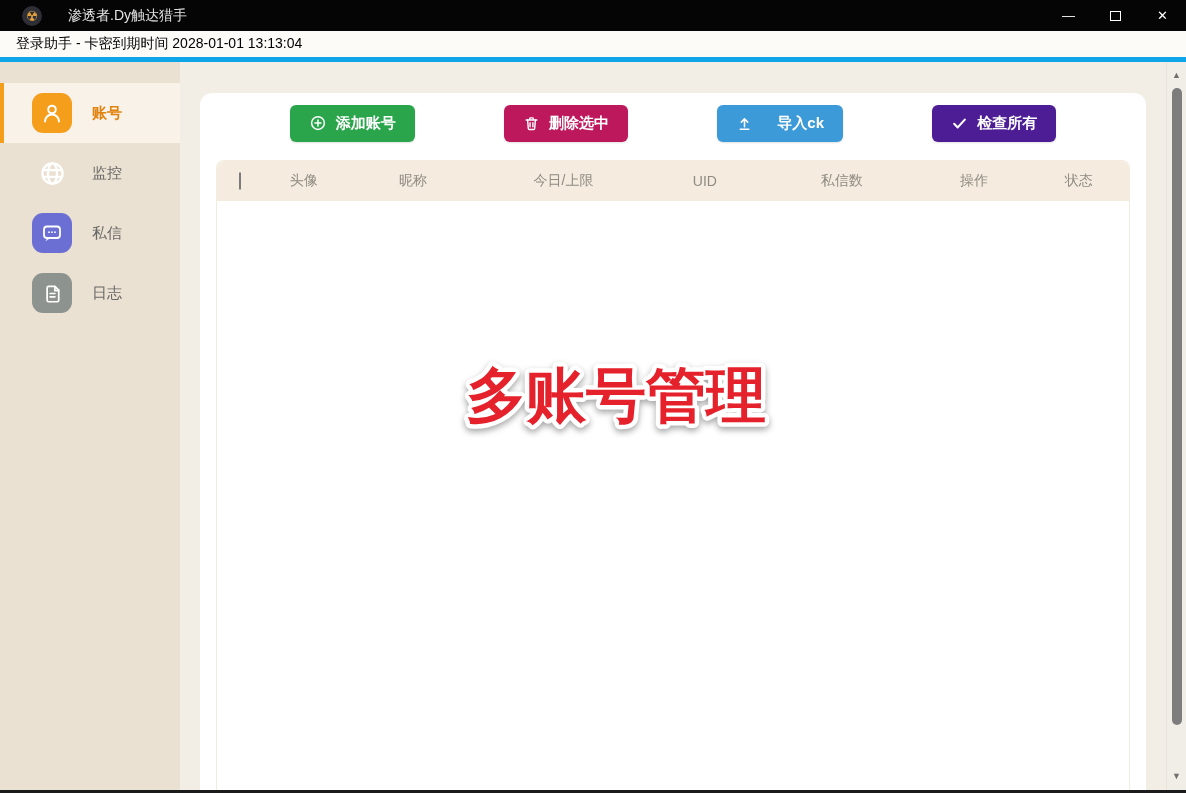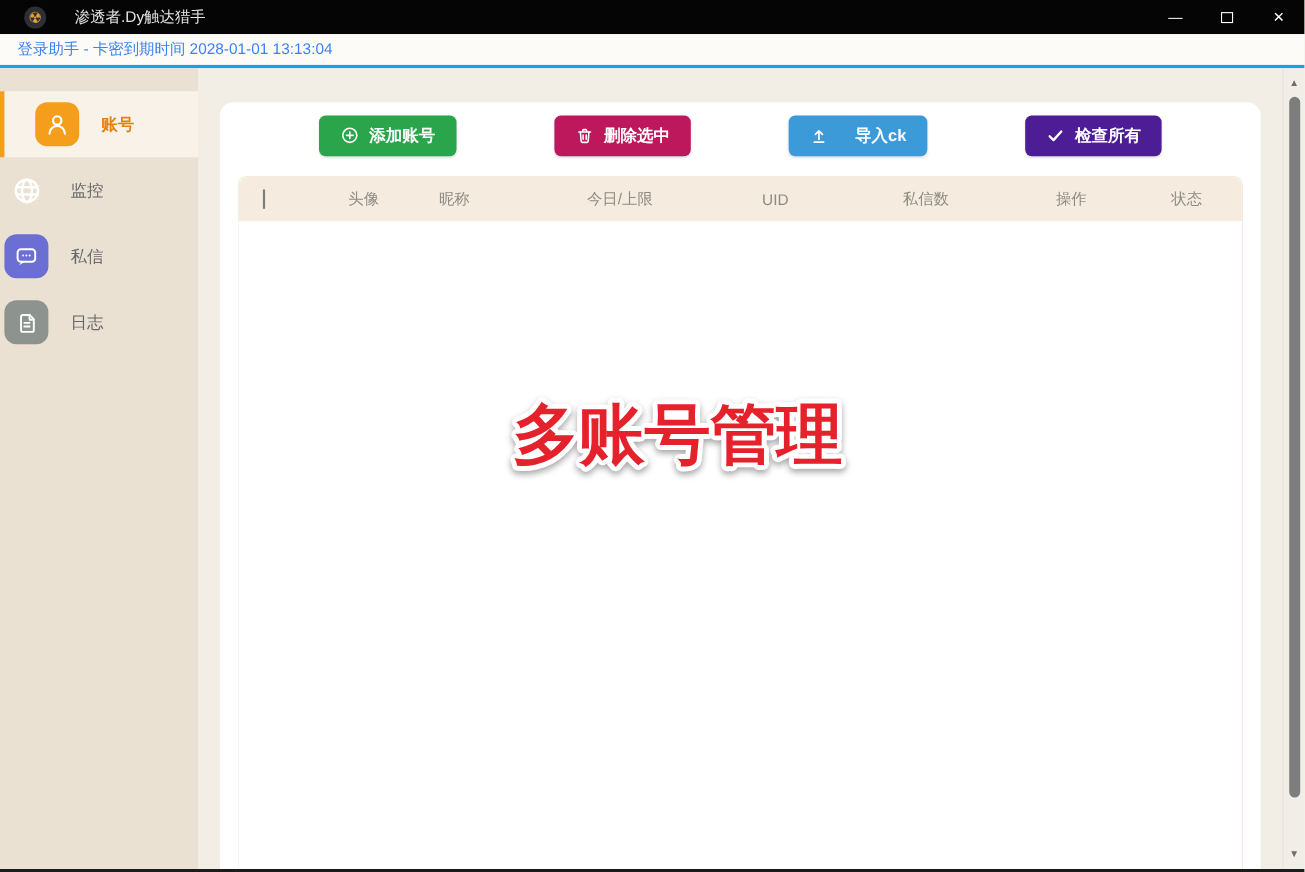--- a/index.html
+++ b/index.html
@@ -11,30 +11,30 @@
   .app-icon { width:20px; height:20px; border-radius:50%; background:#2e2e36;
               display:flex; align-items:center; justify-content:center;
               color:#e8a23c; font-size:14px; line-height:1; }
   .app-title { color:#e3e3e3; font-size:14px; margin-left:26px; }
   .win-controls { margin-left:auto; display:flex; height:100%; }
   .win-btn { width:47px; height:100%; display:flex; align-items:center; justify-content:center;
              color:#fff; font-size:13px; cursor:pointer; }
   .max-glyph { width:11px; height:10px; border:1.5px solid #fff; display:block; }
 
   
-  .subtitlebar { height:31px; background:#fcfbf8; border-bottom:3px solid #0ea5e9;
+  .subtitlebar { height:31px; background:#fcfbf8; border-bottom:5px solid #0ea5e9;
                  display:flex; align-items:center; padding-left:16px;
-                 font-size:14px; color:#3b82f6; }
+                 font-size:14px; color:#000000; }
 
   
   .app-body { height:728px; display:flex; }
 
   
   .sidebar { width:180px; background:#ebe1d2; padding-top:21px; flex:none; }
-  .side-item { height:60px; display:flex; align-items:center; padding-left:4px; cursor:pointer; }
+  .side-item { height:60px; display:flex; align-items:center; padding-left:32px; cursor:pointer; }
   .side-item.active { background:#f8f2e9; border-left:4px solid #f59e1c; padding-left:28px; }
   .side-icon { width:40px; height:40px; border-radius:11px; flex:none;
                display:flex; align-items:center; justify-content:center; }
   .side-label { margin-left:20px; font-size:15px; color:#686868; }
   .side-item.active .side-label { color:#e2830f; font-weight:bold; }
 
   
   .main { flex:1; background:#f3eee5; padding:31px 20px 0 20px; }
   .card { background:#ffffff; border-radius:12px 12px 0 0; height:697px;
           display:flex; flex-direction:column; }
@@ -44,21 +44,21 @@
   .btn { display:inline-flex; align-items:center; gap:9px; border:none; border-radius:6px;
          color:#fff; font-size:15px; font-weight:600; height:37px; padding:0 19px;
          cursor:pointer; font-family:inherit; box-shadow:0 1px 2px rgba(0,0,0,0.12); }
   .btn svg { flex:none; }
 
   .table-wrap { margin:0 16px; flex:1; border:1px solid #f2ebde;
                 border-bottom:none; border-radius:8px 8px 0 0; display:flex; flex-direction:column; }
   .thead { height:40px; background:#f5ecdf; border-radius:8px 8px 0 0;
            display:flex; align-items:center; font-size:14px; color:#8f8b83; }
   .th { text-align:center; }
-  .col-cb{width:5%;} .col-avatar{width:9%;text-align:right;} .col-nick{width:15%;} .col-limit{width:18%;}
+  .col-cb{width:5%;} .col-avatar{width:9%;} .col-nick{width:15%;} .col-limit{width:18%;}
   .col-uid{width:13%;} .col-msg{width:17%;} .col-op{width:12%;} .col-status{width:11%;}
   .checkbox { width:18px; height:18px; background:#fff; border:1.5px solid #7b7b7b;
               border-radius:4px; margin:0 auto; cursor:pointer; }
 
   .tbody { flex:1; background:#fff; position:relative; }
   .watermark-svg { position:absolute; left:199px; top:139px; }
 
   
   .scrollbar { width:20px; flex:none; background:#f1eee8; border-left:1px solid #e7e4dd;
                position:relative; display:flex; flex-direction:column; align-items:center; }

